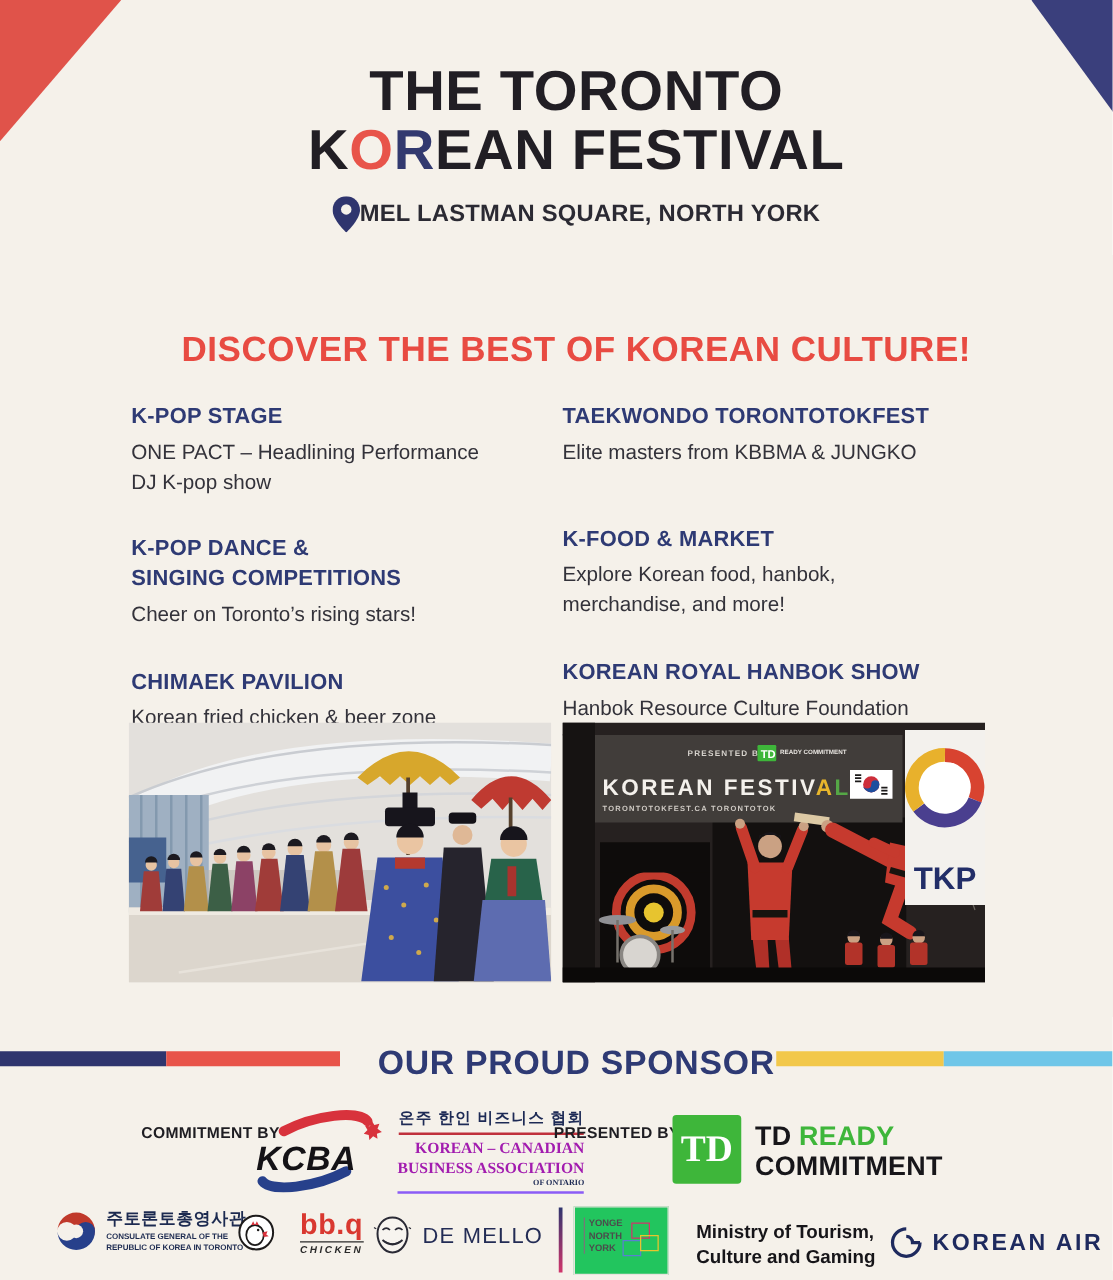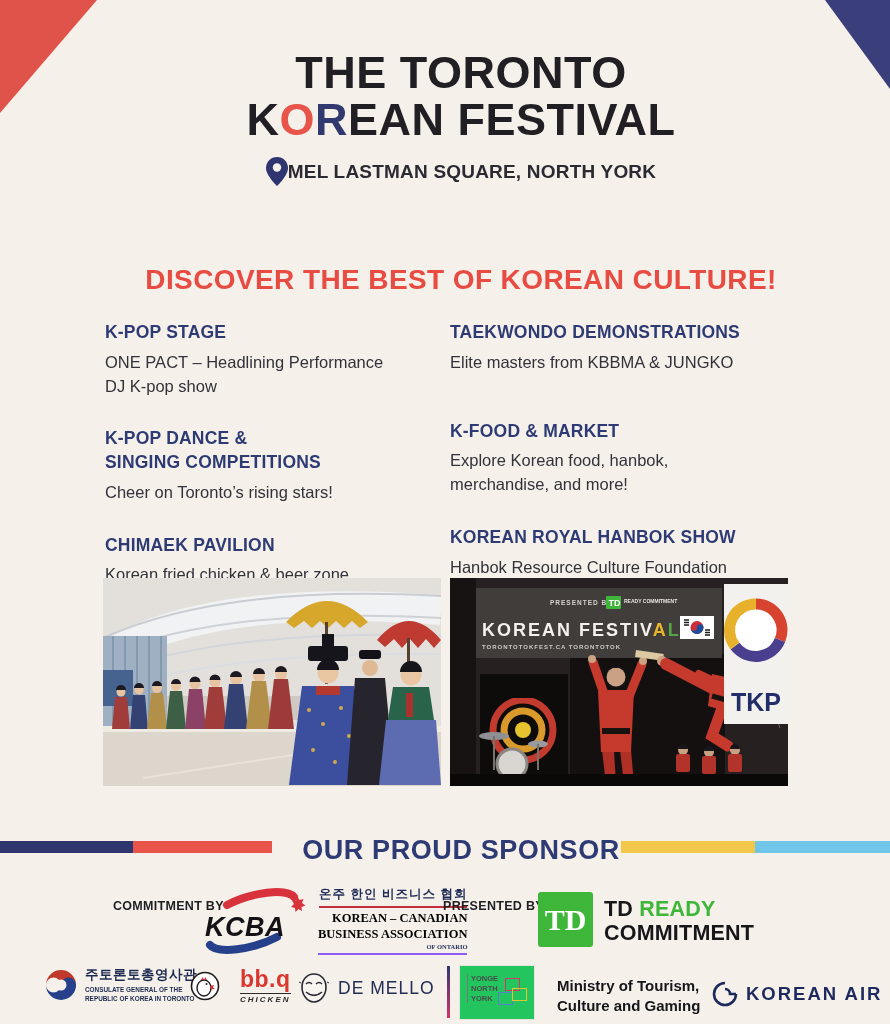--- a/index.html
+++ b/index.html
@@ -53,21 +53,21 @@
                    color:#2e3a74;letter-spacing:0.6px;}
 
   
   .byline{font-size:12.5px;font-weight:800;color:#1e1d22;letter-spacing:0.3px;}
   .lbl-organized{left:113px;top:899px;}
   .lbl-presented{left:443px;top:899px;}
   .kcba-group{left:197px;top:886px;display:flex;align-items:center;gap:9px;}
   .kcba-textcol{display:flex;flex-direction:column;align-items:flex-end;border-bottom:2px solid #8b5cf6;padding-bottom:3px;}
   .kcba-korean{font-size:12.5px;font-weight:800;color:#1d2a55;border-bottom:2px solid #c0313c;
                padding-bottom:3px;margin-bottom:3px;letter-spacing:1px;}
-  .kcba-en{font-family:"Liberation Serif",serif;font-size:12.5px;font-weight:700;color:#000000;
+  .kcba-en{font-family:"Liberation Serif",serif;font-size:12.5px;font-weight:700;color:#a21caf;
            line-height:1.25;text-align:center;}
   .kcba-sub{font-family:"Liberation Serif",serif;font-size:6.5px;font-weight:700;color:#1d2a55;margin-top:1px;}
   .td-square{left:538px;top:892px;width:55px;height:55px;background:#3eb63a;border-radius:3px;
              display:flex;align-items:center;justify-content:center;color:#fff;font-size:30px;
              font-weight:900;font-family:"Liberation Serif",serif;}
   .td-word{left:604px;top:897px;font-size:21.5px;font-weight:900;color:#17161a;line-height:1.12;letter-spacing:0.2px;}
   .td-green{color:#3eb63a;}
 
   
   .consulate{left:44px;top:966px;display:flex;align-items:center;gap:7px;}
@@ -128,21 +128,21 @@
       <p class="ev-desc">Cheer on Toronto’s rising stars!</p>
     </div>
     <div class="event">
       <h3 class="ev-title">CHIMAEK PAVILION</h3>
       <p class="ev-desc">Korean fried chicken &amp; beer zone</p>
     </div>
   </div>
 
   <div class="abs events-col col-right">
     <div class="event">
-      <h3 class="ev-title">TAEKWONDO DEMONSTRATIONS</h3>
+      <h3 class="ev-title">TAEKWONDO TORONTOTOKFEST</h3>
       <p class="ev-desc">Elite masters from KBBMA &amp; JUNGKO</p>
     </div>
     <div class="event" style="margin-top:16px;">
       <h3 class="ev-title">K-FOOD &amp; MARKET</h3>
       <p class="ev-desc">Explore Korean food, hanbok,
 merchandise, and more!</p>
     </div>
     <div class="event">
       <h3 class="ev-title">KOREAN ROYAL HANBOK SHOW</h3>
       <p class="ev-desc">Hanbok Resource Culture Foundation

